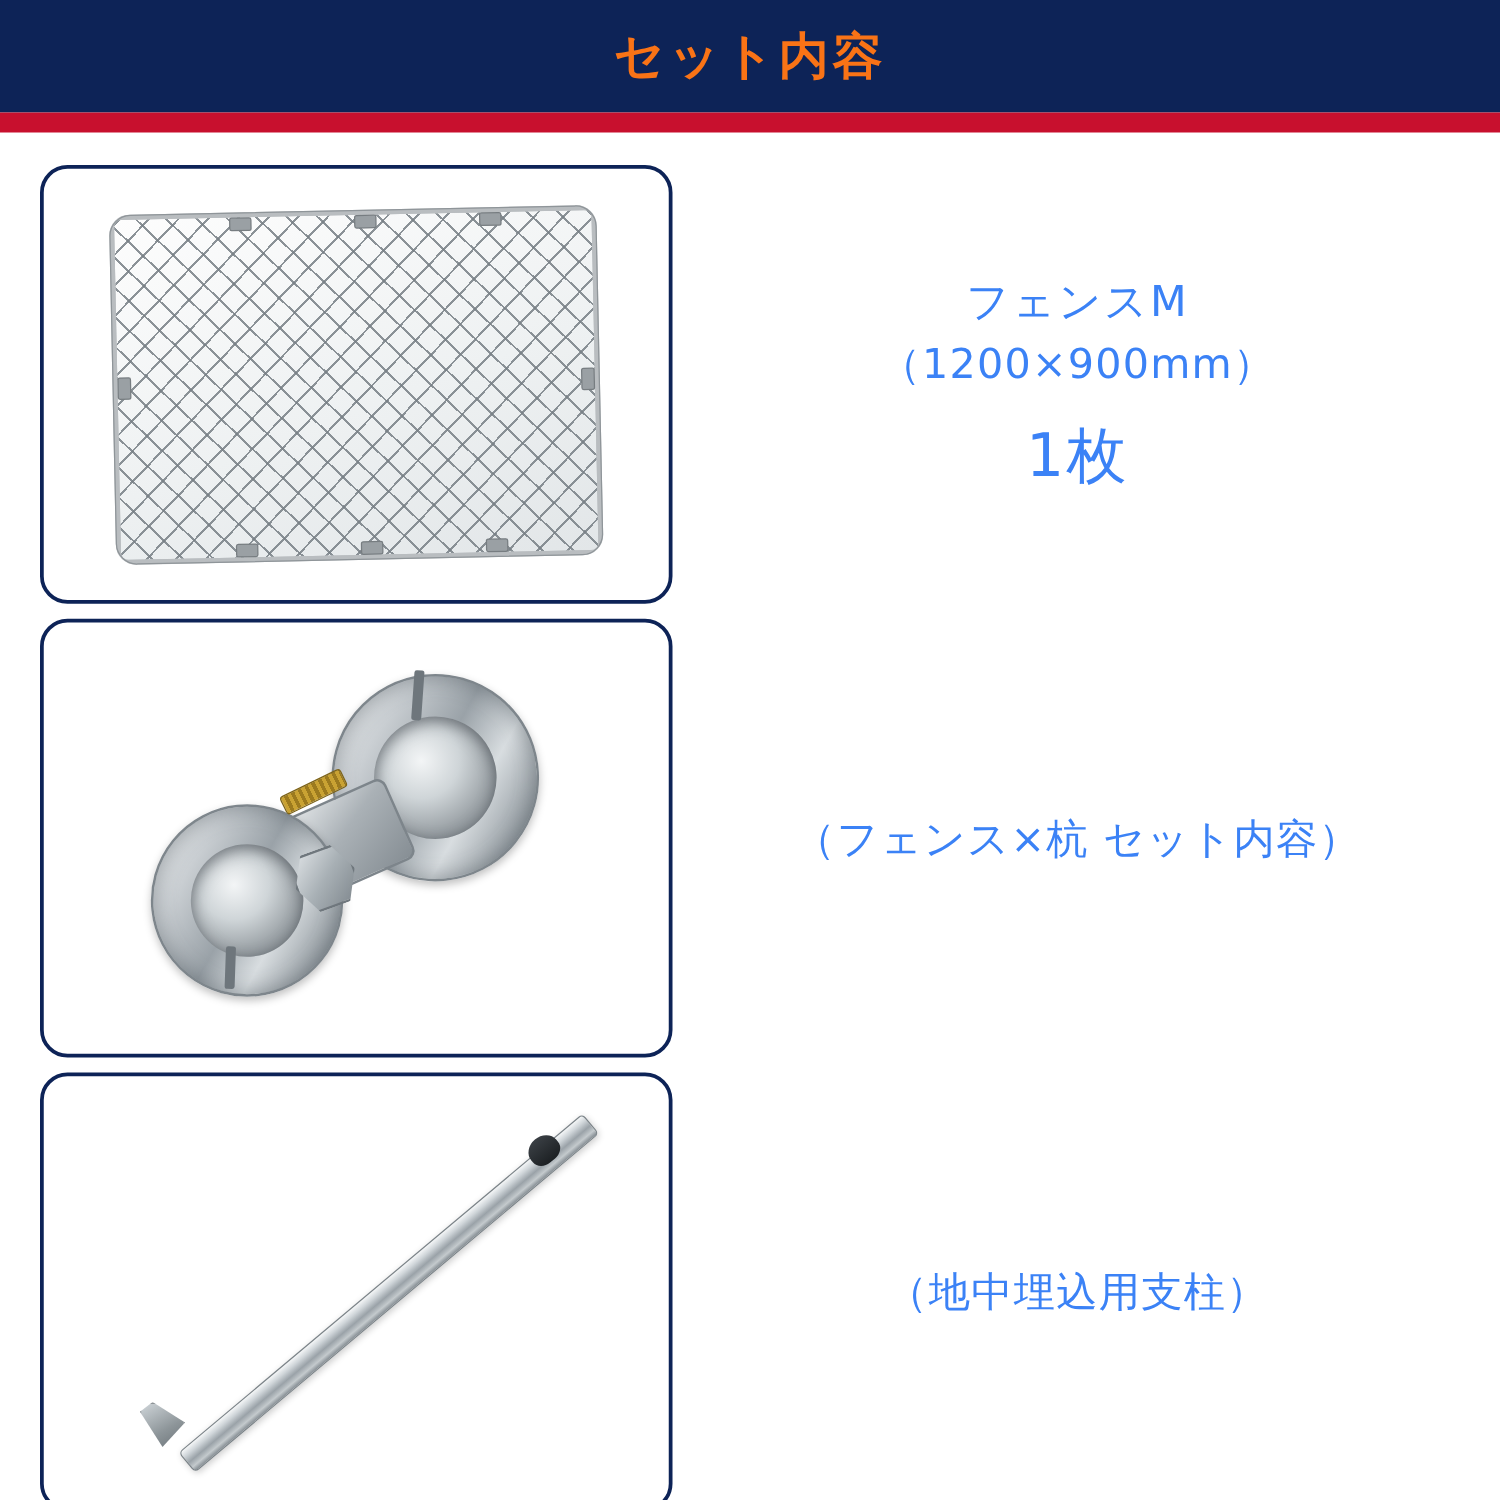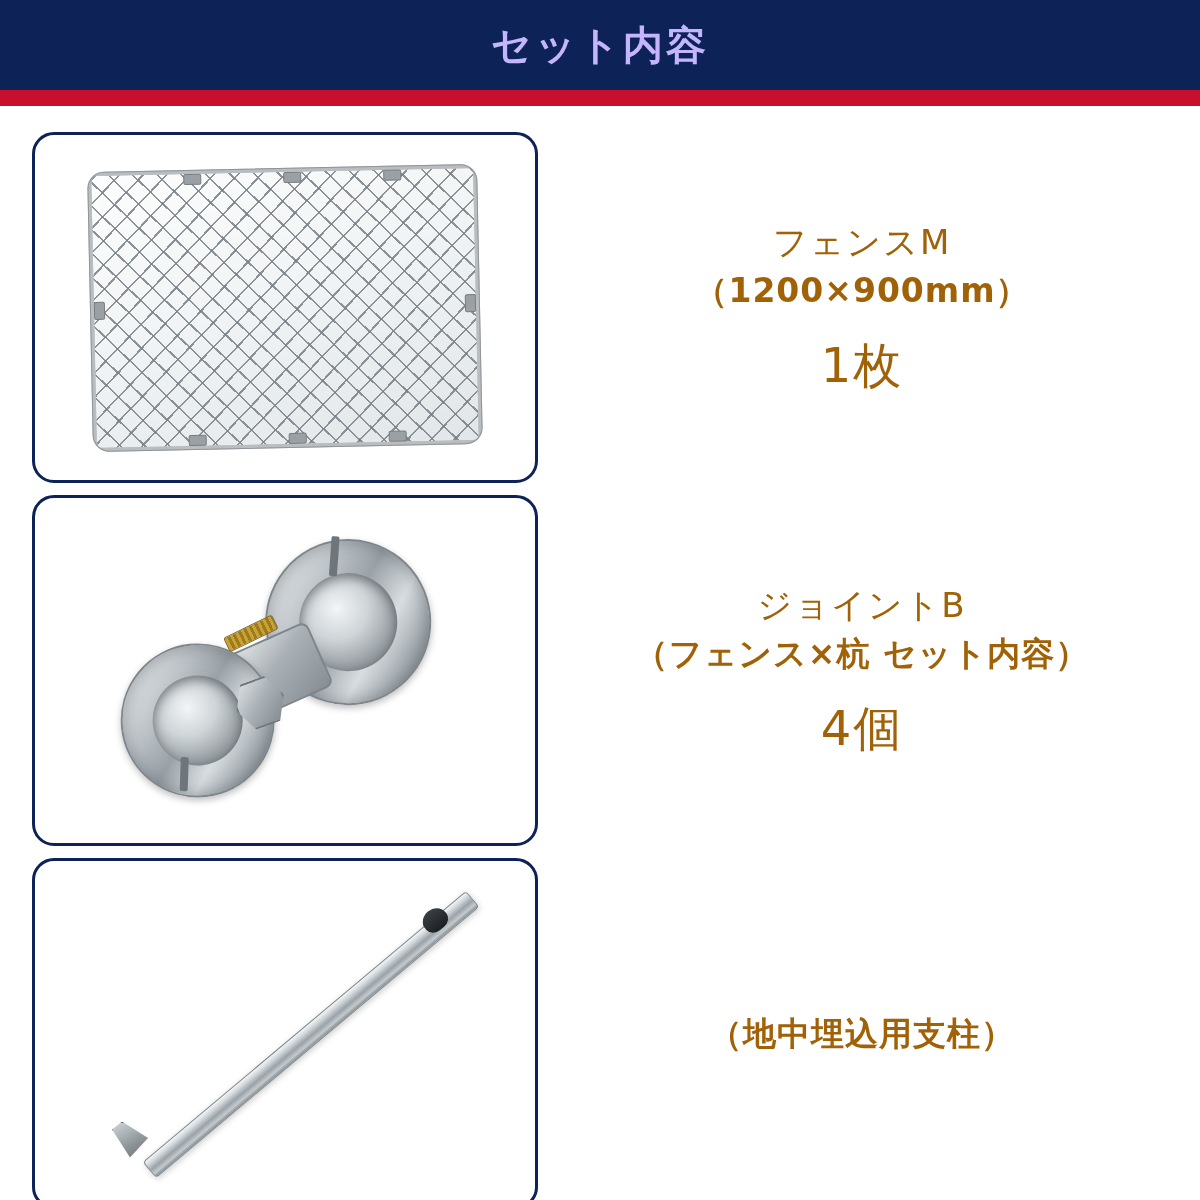--- a/index.html
+++ b/index.html
@@ -27,21 +27,21 @@
     top: 0;
     left: 0;
     width: 1200px;
     height: 90px;
     background: #0d2357;
     display: flex;
     align-items: center;
     justify-content: center;
   }
   .header-title {
-    color: #c4b5fd;
+    color: #f97316;
     font-size: 40px;
     font-weight: bold;
     letter-spacing: 3px;
     line-height: 1;
   }
   .header-accent {
     position: absolute;
     top: 90px;
     left: 0;
     width: 1200px;
@@ -78,36 +78,35 @@
     position: absolute;
     inset: 0;
     display: flex;
     align-items: center;
     justify-content: center;
   }
 
   .caption {
     flex: 1 1 auto;
     text-align: center;
-    color: #a16207;
+    color: #3b82f6;
     padding-left: 10px;
     padding-right: 24px;
   }
   .caption .line1 {
     font-size: 34px;
     letter-spacing: 2px;
     line-height: 1.45;
     white-space: nowrap;
   }
   .caption .line2 {
     font-size: 33px;
     letter-spacing: 1px;
     line-height: 1.45;
     white-space: nowrap;
-    font-weight: bold;
   }
   .caption .qty {
     font-size: 48px;
     line-height: 1.35;
     letter-spacing: 2px;
     margin-top: 18px;
   }
 
   
   .fence-wrap {
@@ -305,23 +304,21 @@
               <div class="hole"></div>
             </div>
             <div class="bolt-shaft"></div>
             <div class="bolt-nut"></div>
             <div class="clamp-gap" style="left:232px; top:16px; width:8px; height:40px; transform:rotate(10deg);"></div>
             <div class="clamp-gap" style="left:60px; top:220px; width:8px; height:34px; transform:rotate(8deg);"></div>
           </div>
         </div>
       </div>
       <div class="caption">
-        <div class="line1">ジョイントB</div>
         <div class="line2">（フェンス×杭 セット内容）</div>
-        <div class="qty">4個</div>
       </div>
     </div>
 
     <div class="row">
       <div class="photo-card">
         <div class="photo-inner">
           <div class="post-wrap">
             <div class="post-body"></div>
             <div class="post-cap"></div>
             <div class="post-tip"></div>

